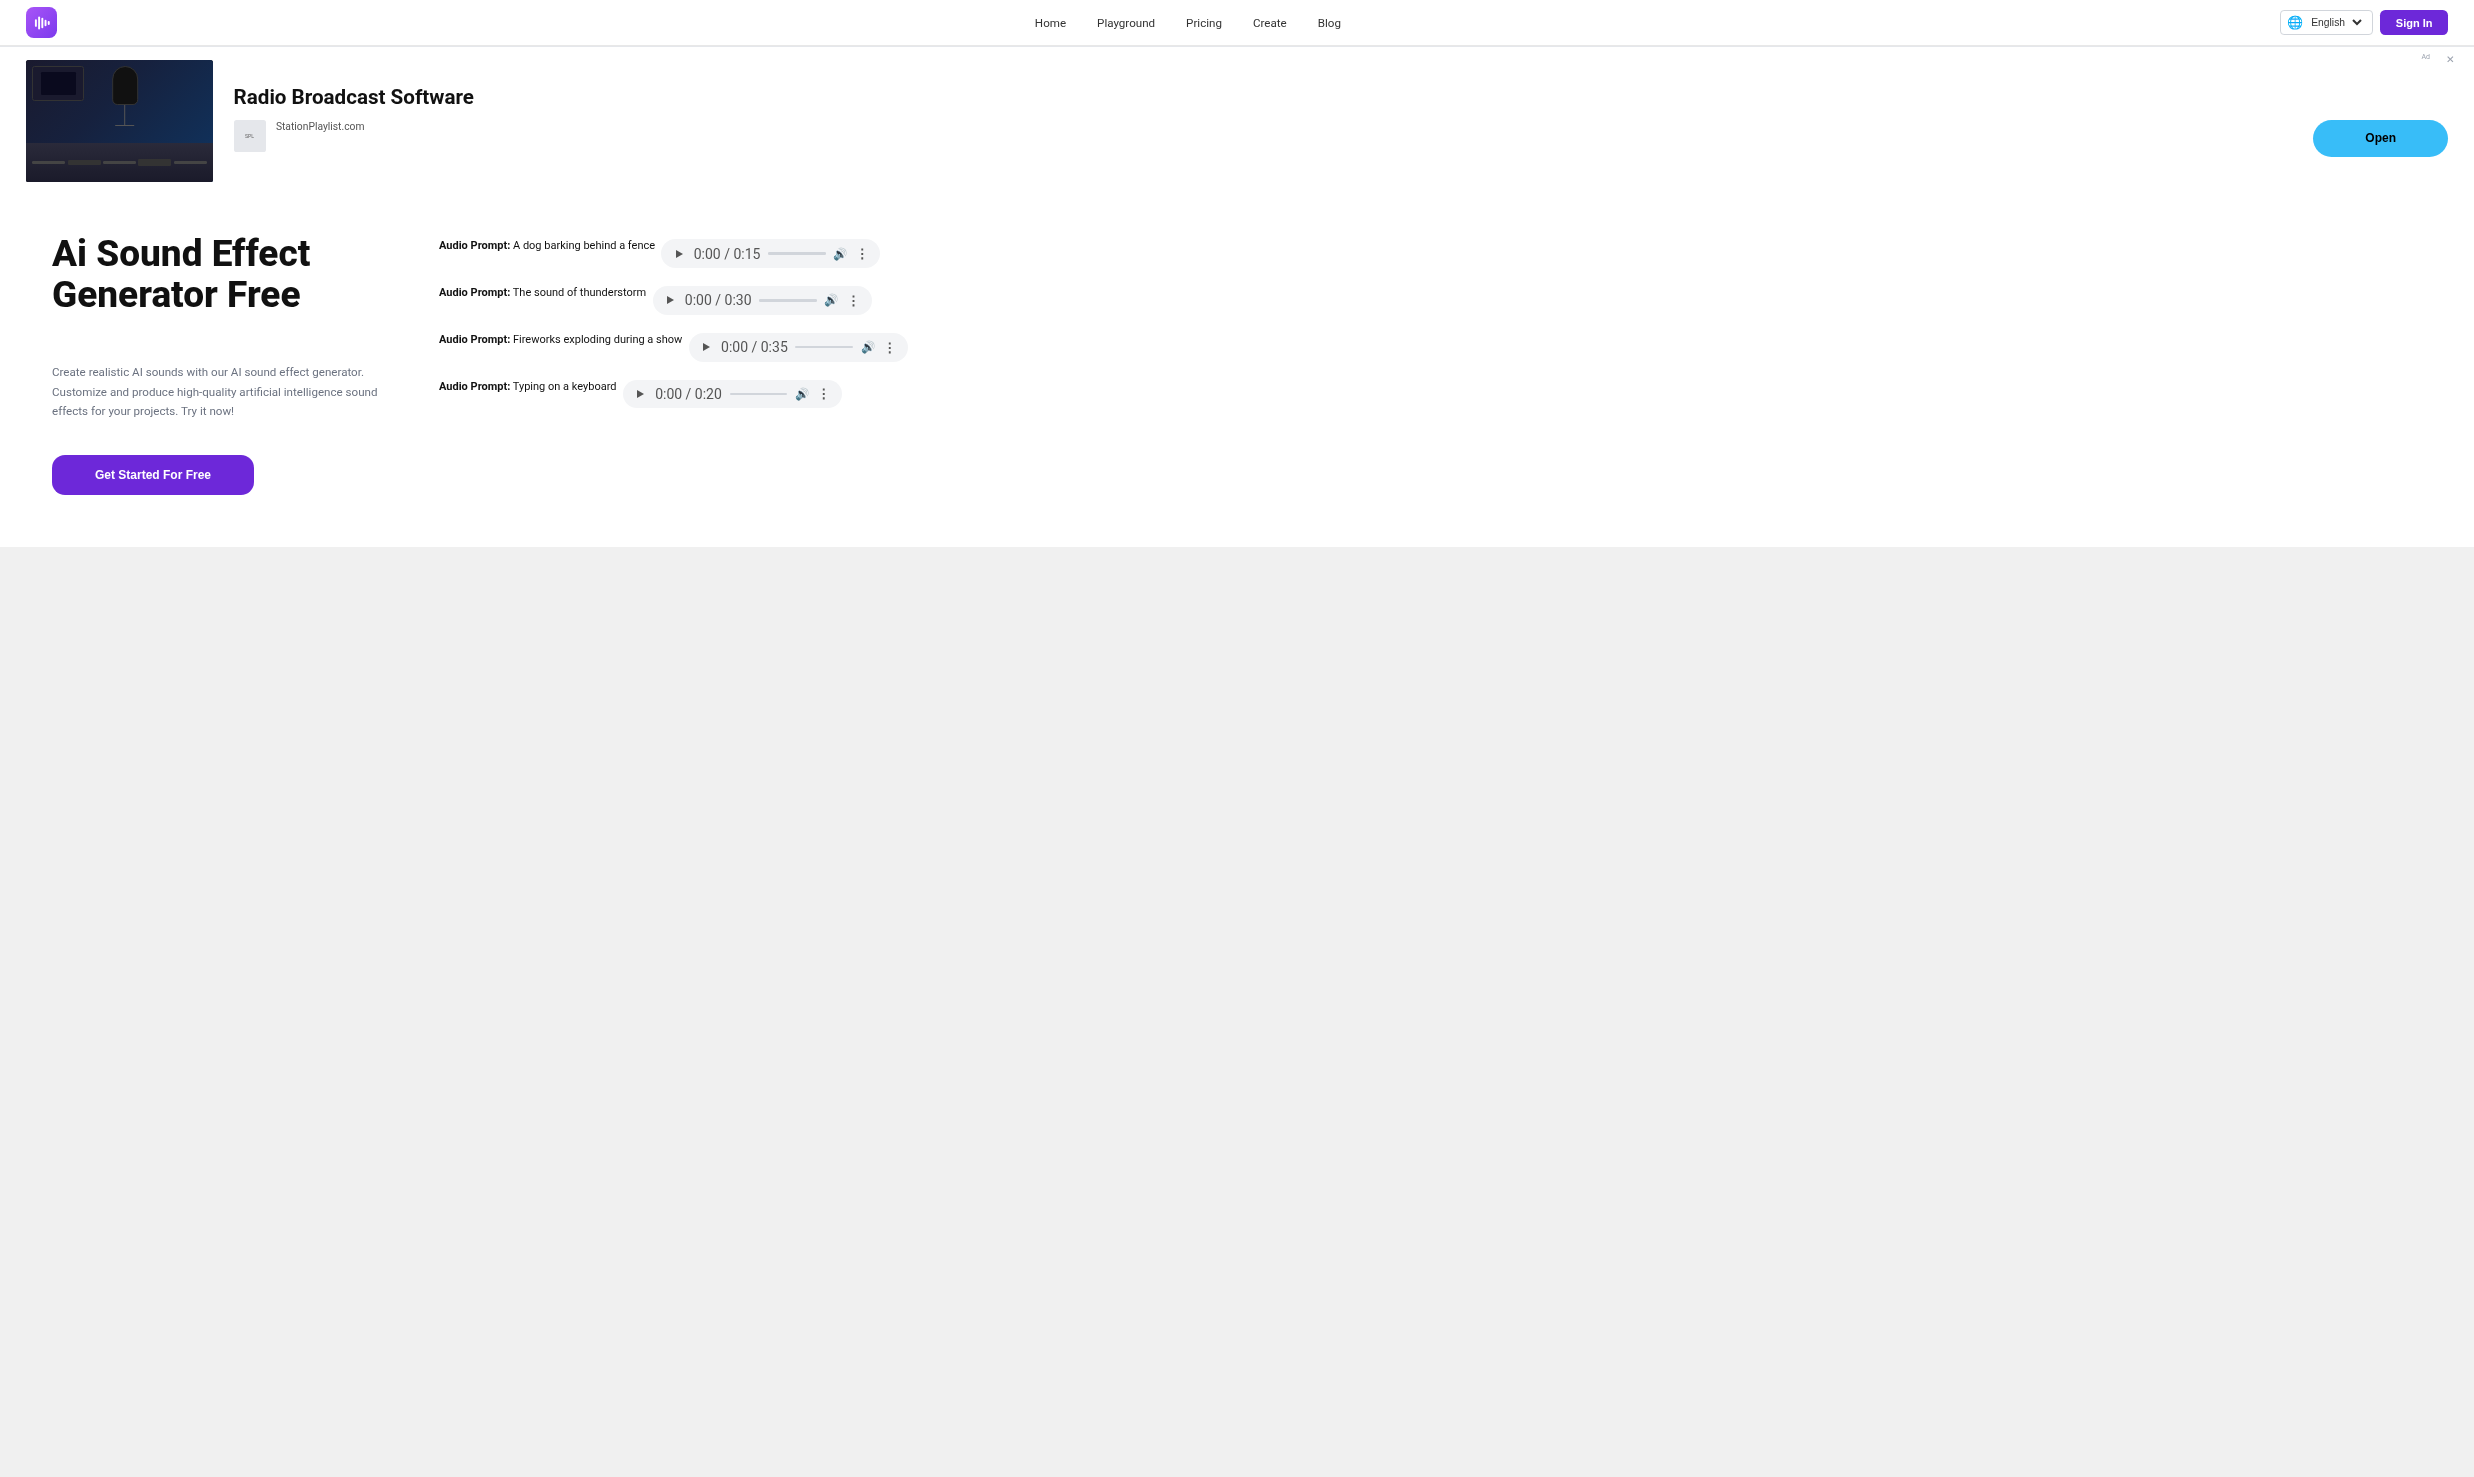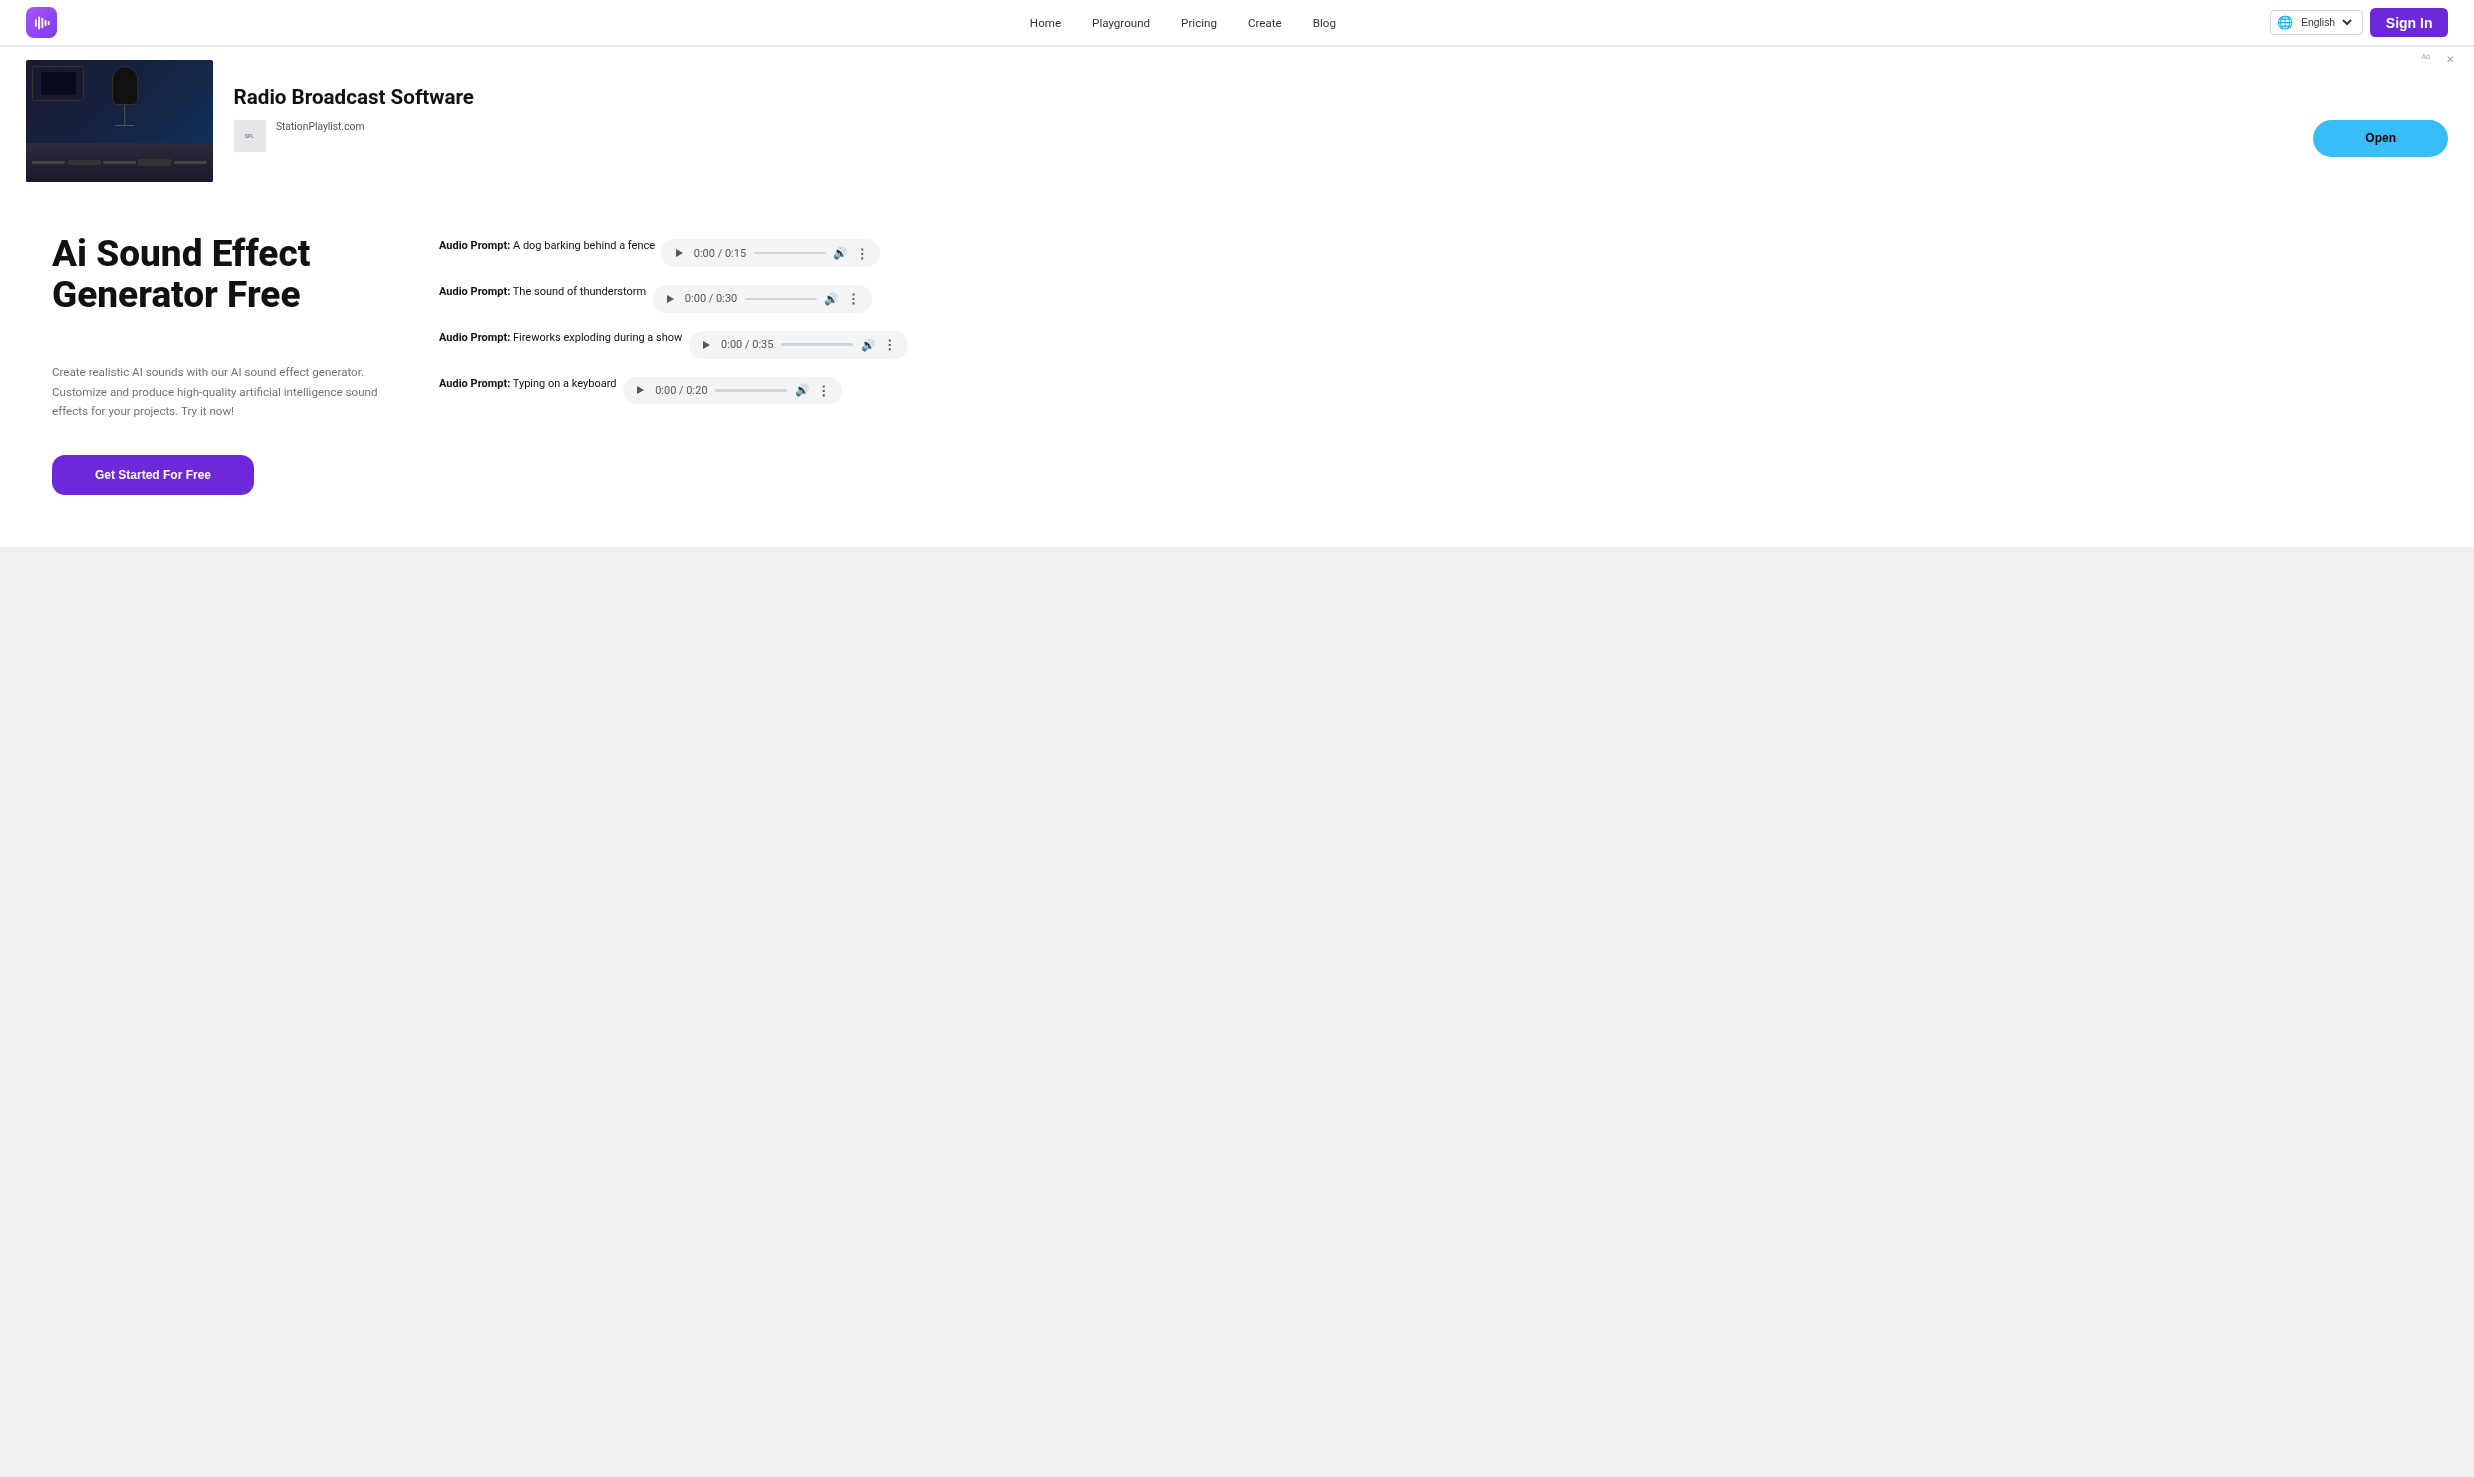--- a/index.html
+++ b/index.html
@@ -76,21 +76,21 @@
       background: transparent;
       cursor: pointer;
       appearance: auto;
     }
     .sign-in-btn {
       background: #6d28d9;
       color: #fff;
       border: none;
       border-radius: 5.2px;
       padding: 6.4px 15.5px;
-      font-size: 14px;
+      font-size: 11px;
       font-weight: 600;
       cursor: pointer;
     }
 
     
     .ad-banner {
       background: #fff;
       margin: 0;
       padding: 13px 26px;
       display: flex;
@@ -254,21 +254,21 @@
       cursor: pointer;
       flex-shrink: 0;
     }
     .play-btn::before {
       content: '';
       border-left: 7.7px solid #555;
       border-top: 4.5px solid transparent;
       border-bottom: 4.5px solid transparent;
     }
     .time-display {
-      font-size: 11px;
+      font-size: 14px;
       color: #555;
       white-space: nowrap;
       flex-shrink: 0;
     }
     .progress-bar {
       flex: 1;
       height: 2.6px;
       background: #d1d5db;
       border-radius: 1.3px;
     }

